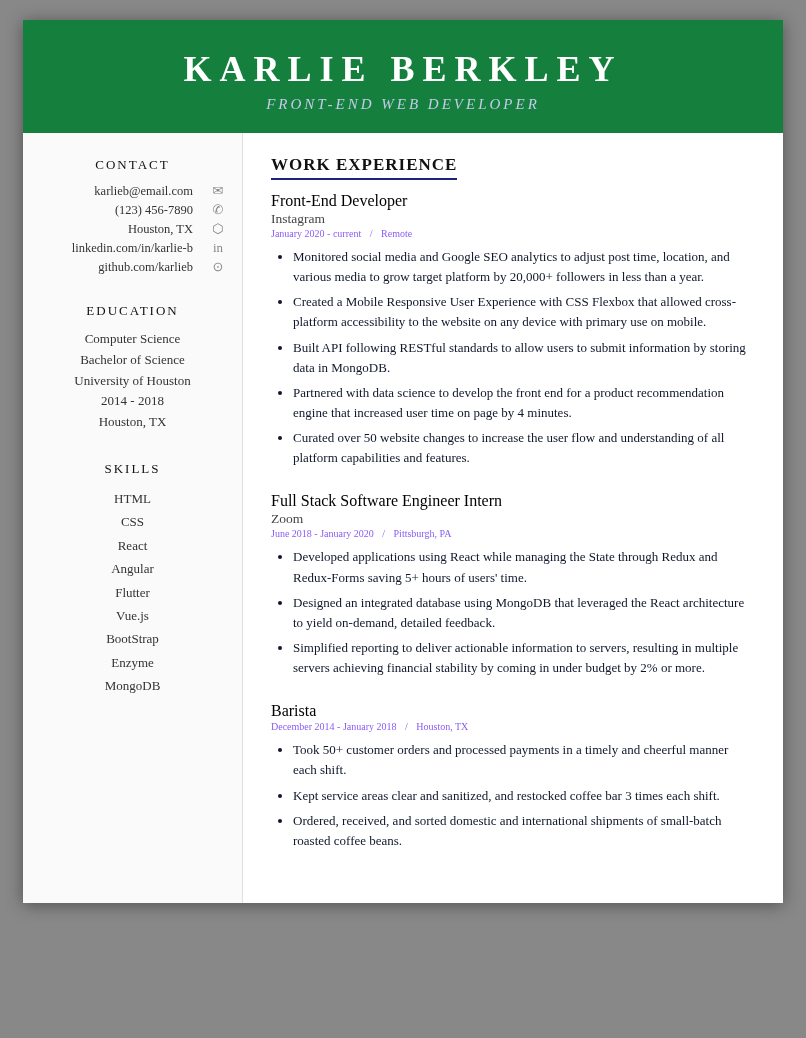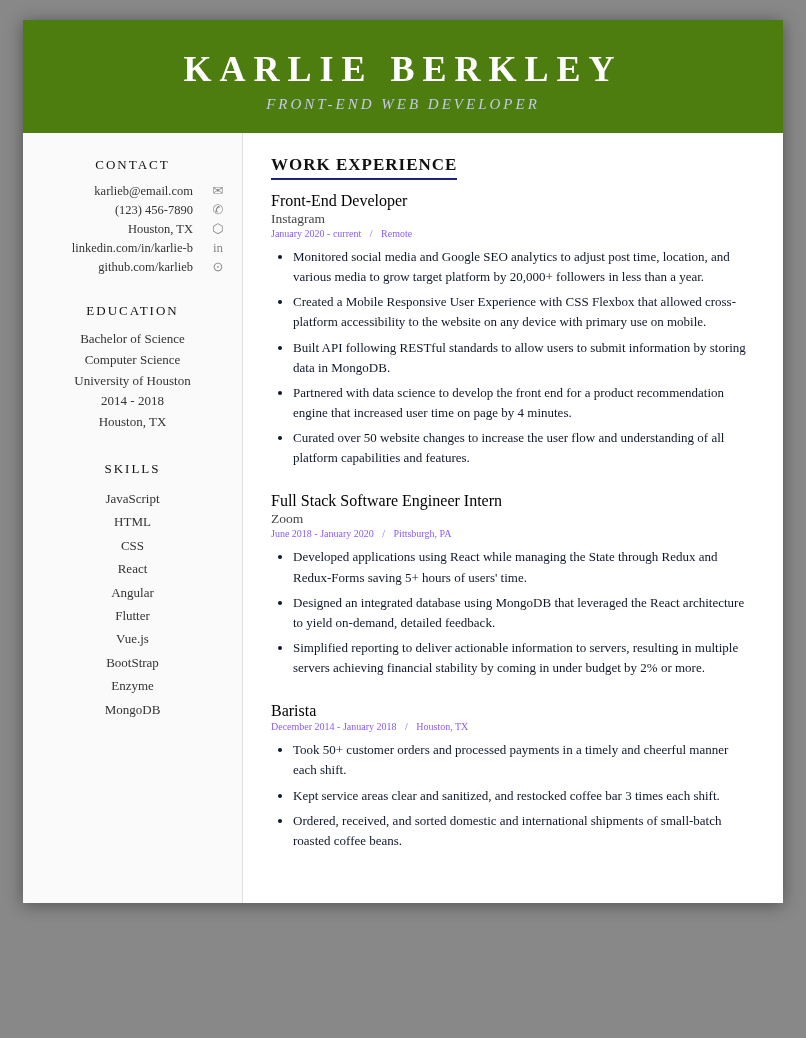--- a/index.html
+++ b/index.html
@@ -10,21 +10,21 @@
       align-items: flex-start;
       padding: 20px;
       font-family: Georgia, 'Times New Roman', serif;
     }
     .resume {
       width: 760px;
       background: #fff;
       box-shadow: 0 2px 16px rgba(0,0,0,0.4);
     }
     .header {
-      background: #4d7c0f;
+      background: #15803d;
       color: #fff;
       text-align: center;
       padding: 28px 20px 20px 20px;
     }
     .header-name {
       font-size: 36px;
       font-weight: bold;
       letter-spacing: 8px;
       font-family: Georgia, serif;
       text-transform: uppercase;
@@ -165,32 +165,31 @@
         </div>
         <div class="contact-item">
           <span>github.com/karlieb</span>
           <span class="contact-icon">⊙</span>
         </div>
       </div>
 
       <div class="sidebar-section">
         <div class="sidebar-section-title">EDUCATION</div>
         <div class="education-block">
+          <div>Computer Science</div>
           <div>Bachelor of Science</div>
-          <div>Computer Science</div>
           <div>University of Houston</div>
           <div>2014 - 2018</div>
           <div>Houston, TX</div>
         </div>
       </div>
 
       <div class="sidebar-section">
         <div class="sidebar-section-title">SKILLS</div>
         <div class="skills-list">
-          <div>JavaScript</div>
           <div>HTML</div>
           <div>CSS</div>
           <div>React</div>
           <div>Angular</div>
           <div>Flutter</div>
           <div>Vue.js</div>
           <div>BootStrap</div>
           <div>Enzyme</div>
           <div>MongoDB</div>
         </div>

